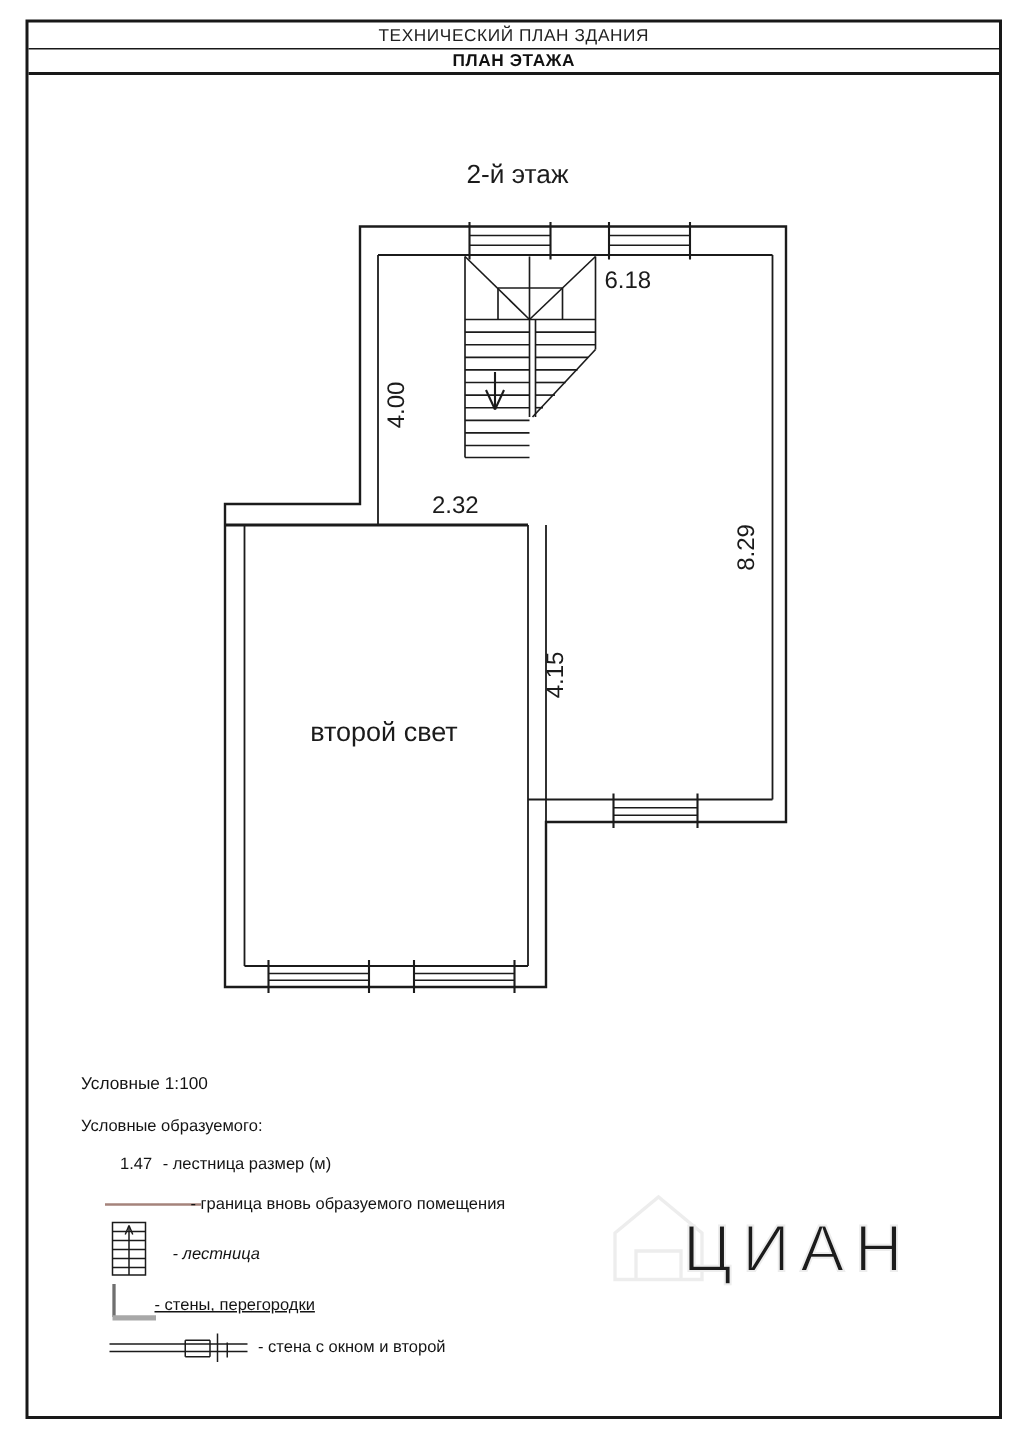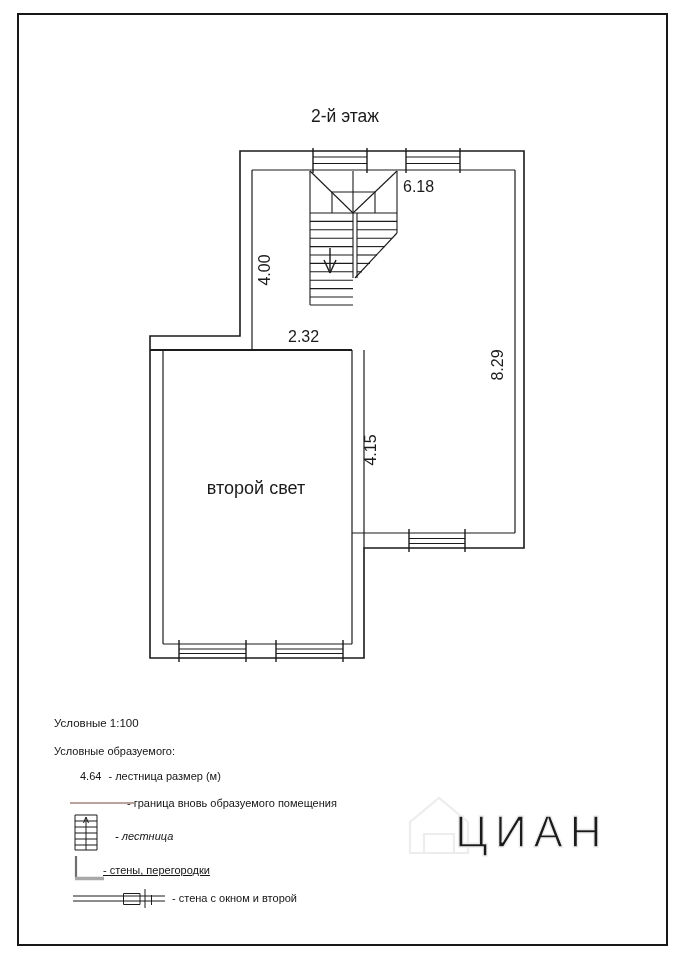--- a/index.html
+++ b/index.html
@@ -17,20 +17,22 @@
   .plan-line{stroke:#1b1b1b;fill:none;}
   .leg{position:absolute;font-size:11px;color:#141414;white-space:nowrap;}
   .leg .val{margin-right:7px;}
 </style>
 </head>
 <body>
 
 <div id="page">
 
   <div class="frame">
+    <div class="hrow hrow1">ТЕХНИЧЕСКИЙ ПЛАН ЗДАНИЯ</div>
+    <div class="hrow hrow2">ПЛАН ЭТАЖА</div>
   </div>
 
   <svg width="685" height="960" viewBox="0 0 685 960">
 
     <g stroke="#ededed" fill="none" stroke-width="2.2">
       <path d="M410,853 V822 L439,798 L468,822 V853 Z"></path>
       <path d="M424,853 V834 H454 V853"></path>
       <text x="532" y="847" font-size="44" letter-spacing="7" stroke="#ededed" stroke-width="1.3" fill="none" text-anchor="middle">ЦИАН</text>
     </g>
 
@@ -156,18 +158,18 @@
         <path d="M123.5,904.5 H140"></path>
       <path d="M123.5,893.5 V904.5"></path>
         <path d="M140,893.5 V904.5"></path>
       <path d="M145,889 V908"></path>
       <path d="M151.5,895 V905"></path>
     </g>
   </svg>
 
   <div class="leg" style="left:54px;top:717px;font-size:11.5px;">Условные 1:100</div>
   <div class="leg" style="left:54px;top:745px;">Условные образуемого:</div>
-  <div class="leg" style="left:80px;top:770px;"><span class="val">4.64</span><span>- лестница размер (м)</span></div>
+  <div class="leg" style="left:80px;top:770px;"><span class="val">1.47</span><span>- лестница размер (м)</span></div>
   <div class="leg" style="left:127px;top:797px;">- граница вновь образуемого помещения</div>
   <div class="leg" style="left:115px;top:830px;font-style:italic;">- лестница</div>
   <div class="leg" style="left:103px;top:864px;text-decoration:underline;">- стены, перегородки</div>
   <div class="leg" style="left:172px;top:892px;">- стена с окном и второй</div>
 </div>
 
 </body></html>

